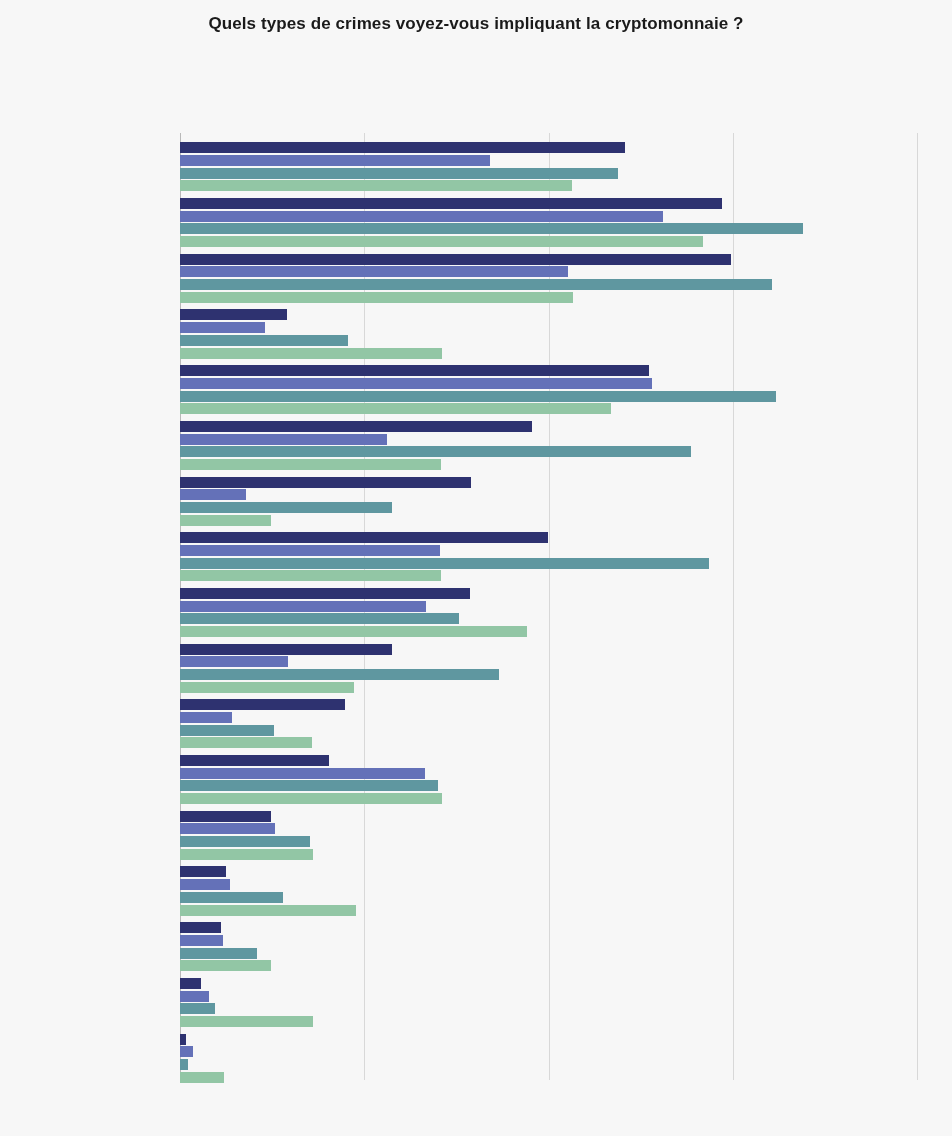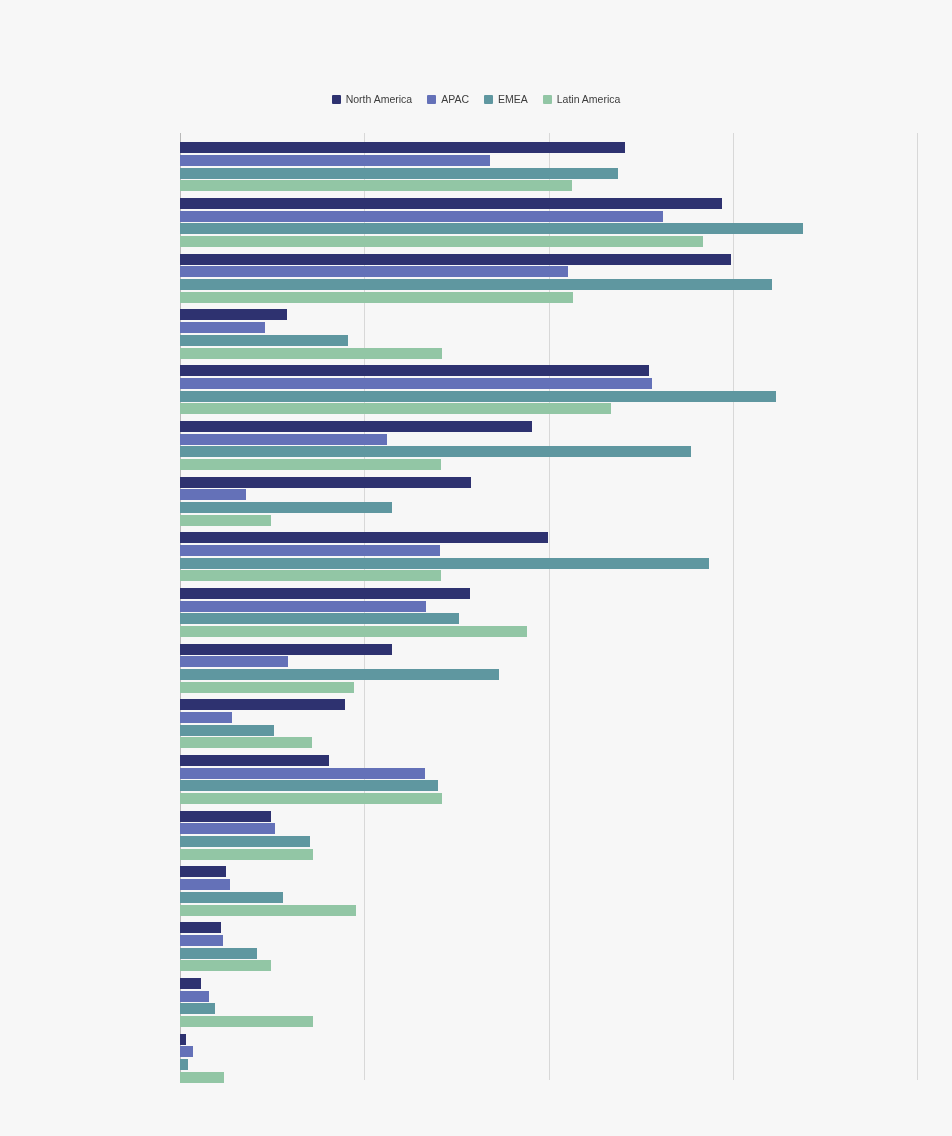--- a/index.html
+++ b/index.html
@@ -37,39 +37,22 @@
   .axis-left{position:absolute;left:0;top:0;bottom:0;width:1px;background:#b9b9b9;}
 
   .group{position:absolute;left:0;right:0;}
   .bar{position:absolute;left:0;height:11px;}
 </style>
 </head>
 <body>
 
 <div id="chart-root">
 
+  <div class="chart-title">Quels types de crimes voyez-vous impliquant la cryptomonnaie ?</div>
 
-  <div class="legend" id="legend">
-      <div class="legend-item">
-        <span class="legend-swatch" style="background: rgb(46, 50, 112);"></span>
-        <span class="legend-label">North America</span>
-      </div>
-      <div class="legend-item">
-        <span class="legend-swatch" style="background: rgb(100, 113, 184);"></span>
-        <span class="legend-label">APAC</span>
-      </div>
-      <div class="legend-item">
-        <span class="legend-swatch" style="background: rgb(95, 151, 160);"></span>
-        <span class="legend-label">EMEA</span>
-      </div>
-      <div class="legend-item">
-        <span class="legend-swatch" style="background: rgb(146, 198, 165);"></span>
-        <span class="legend-label">Latin America</span>
-      </div>
-    </div>
 
   <div class="plot" id="plot">
     <div class="axis-left"></div>
   <div class="gridline" style="left: 0px; background: rgb(185, 185, 185);"></div>
       <div class="gridline" style="left: 184.25px;"></div>
       <div class="gridline" style="left: 368.5px;"></div>
       <div class="gridline" style="left: 552.75px;"></div>
       <div class="gridline" style="left: 737px;"></div>
       <div class="group" style="top: 9.30294px; height: 49.1px;">
         <div class="bar" title="North America: 60.4%" style="top: 0px; width: 445.148px; background: rgb(46, 50, 112);"></div>

